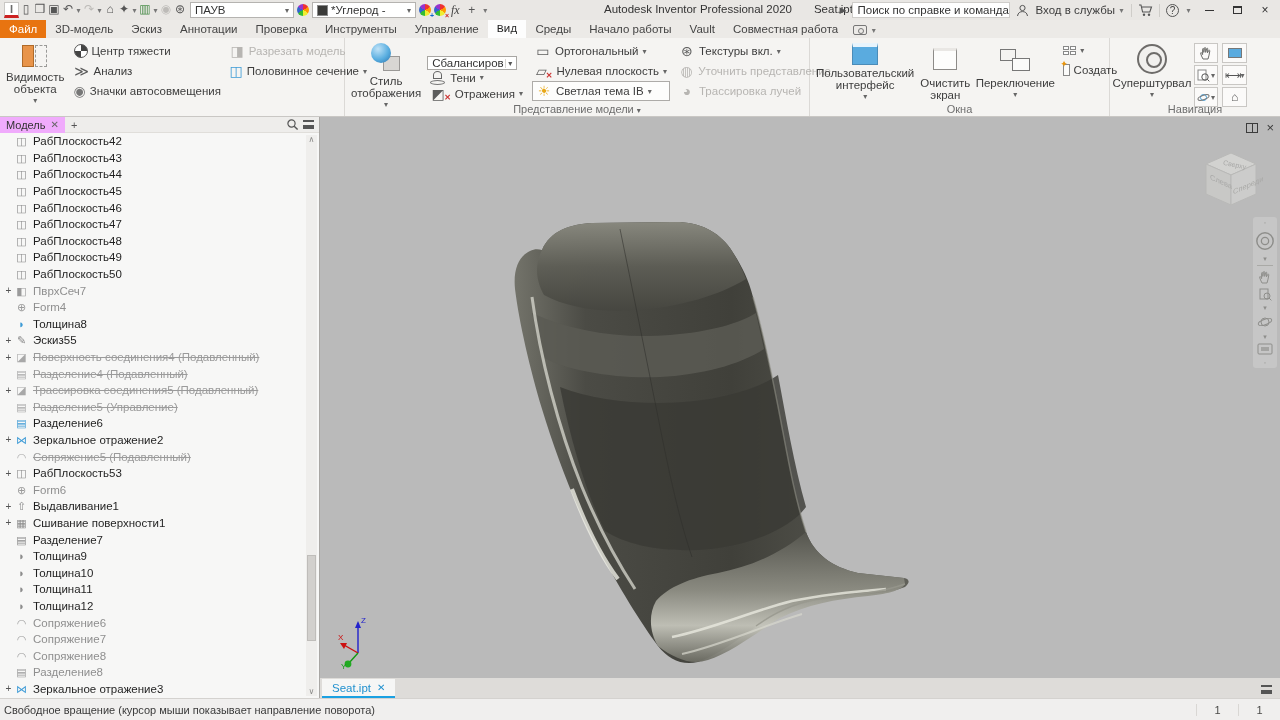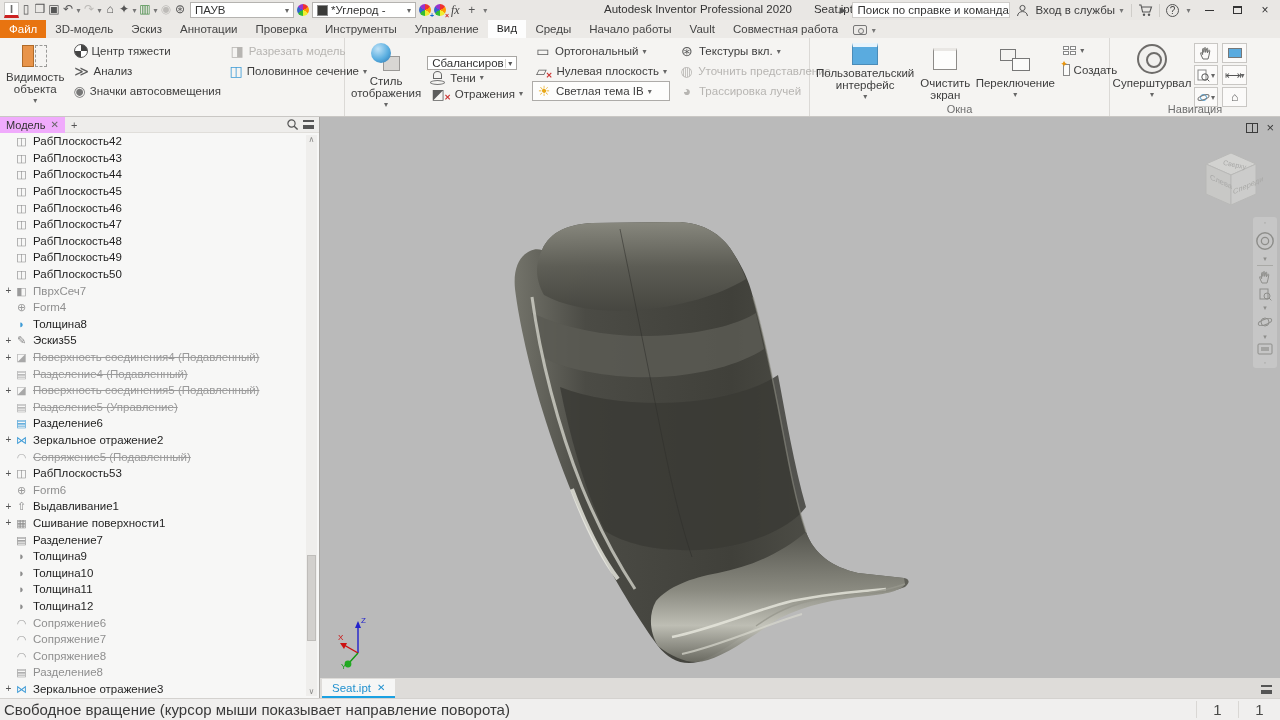--- a/index.html
+++ b/index.html
@@ -120,21 +120,21 @@
   .dotg { font-size:7px; color:#9d9d9a; }
 
   
   .doctabs { position:absolute; left:320px; top:678px; width:960px; height:20px; background:#dedcd9; display:flex; align-items:flex-end; padding-left:2px; }
   .dtab { display:flex; align-items:center; gap:6px; height:19px; padding:0 10px; background:#f6f6f5; color:#2191cf; border-bottom:2px solid #1ba1e2; }
   .dtab .x { color:#2191cf; font-size:10px; }
   .dt-sp { flex:1; }
   .dt-burger { margin:0 8px 4px 0; }
 
   
-  .statusbar { position:absolute; left:0; top:698px; width:1280px; height:22px; background:#f0efee; border-top:1px solid #d4d2cf; display:flex; align-items:center; font-size:15px; color:#3a3a3a; }
+  .statusbar { position:absolute; left:0; top:698px; width:1280px; height:22px; background:#f0efee; border-top:1px solid #d4d2cf; display:flex; align-items:center; font-size:11px; color:#3a3a3a; }
   .sb-msg { padding-left:4px; }
   .sb-sp { flex:1; }
   .sb-cell { width:42px; text-align:center; border-left:1px solid #d9d7d4; color:#4a4a48; }
 </style>
 </head>
 <body>
 
 <div class="stage">
 
   <div class="titlebar">
@@ -368,20 +368,21 @@
           </div>
         <div class="sbtn disabled">
             <span class="ric">◍</span>
             <span>Уточнить представление</span>
           </div>
         <div class="sbtn disabled">
             <span class="ric">◕</span>
             <span>Трассировка лучей</span>
           </div>
       </div>
+      <div class="grp-label"><span>Представление модели</span> <span class="dda">▾</span></div>
     </div>
 
     <div class="grp" style="width:300px;">
       <div class="bbtn" style="width:100px;">
         <span class="bicon">
             <span class="ic-ui"></span>
           </span>
         <span>Пользовательский интерфейс</span>
           <span class="dda">▾</span>
       </div>
@@ -554,21 +555,21 @@
           <span class="tlabel">Поверхность соединения4 (Подавленный)</span>
         </div>
         <div class="trow sup">
           <span class="expand"></span>
           <span class="ticon" style="color: rgb(168, 168, 168);">▤</span>
           <span class="tlabel">Разделение4 (Подавленный)</span>
         </div>
         <div class="trow sup">
           <span class="expand">+</span>
           <span class="ticon" style="color: rgb(168, 168, 168);">◪</span>
-          <span class="tlabel">Поверхность соединения5 (Подавленный)</span>
+          <span class="tlabel">Трассировка соединения5 (Подавленный)</span>
         </div>
         <div class="trow sup">
           <span class="expand"></span>
           <span class="ticon" style="color: rgb(168, 168, 168);">▤</span>
           <span class="tlabel">Разделение5 (Управление)</span>
         </div>
         <div class="trow">
           <span class="expand"></span>
           <span class="ticon" style="color: rgb(61, 155, 214);">▤</span>
           <span class="tlabel">Разделение6</span>

